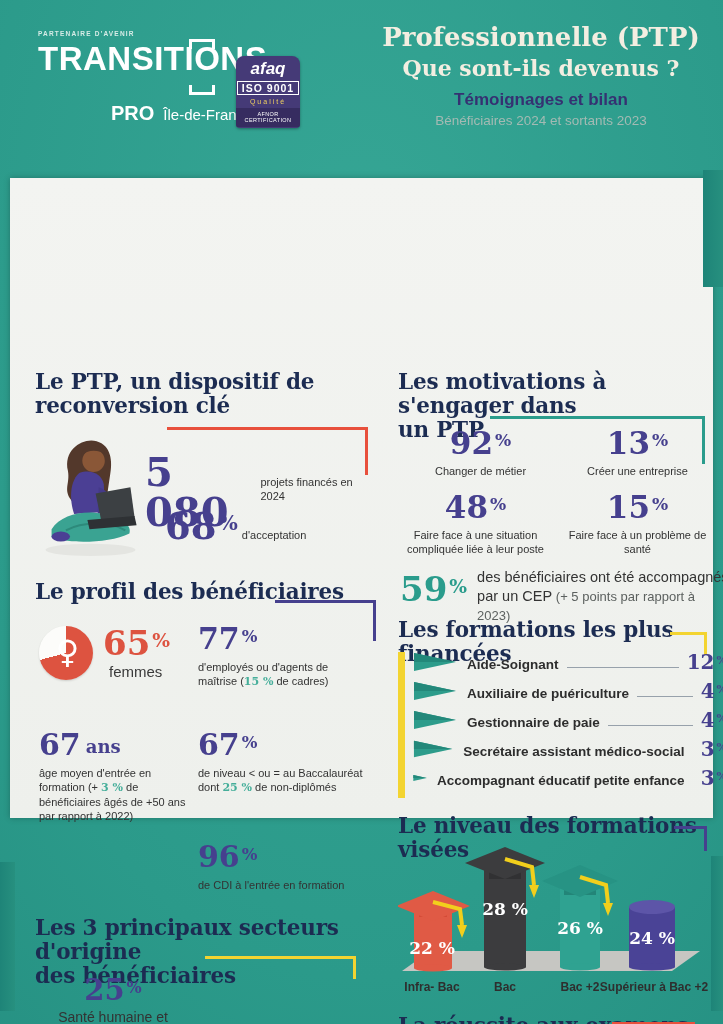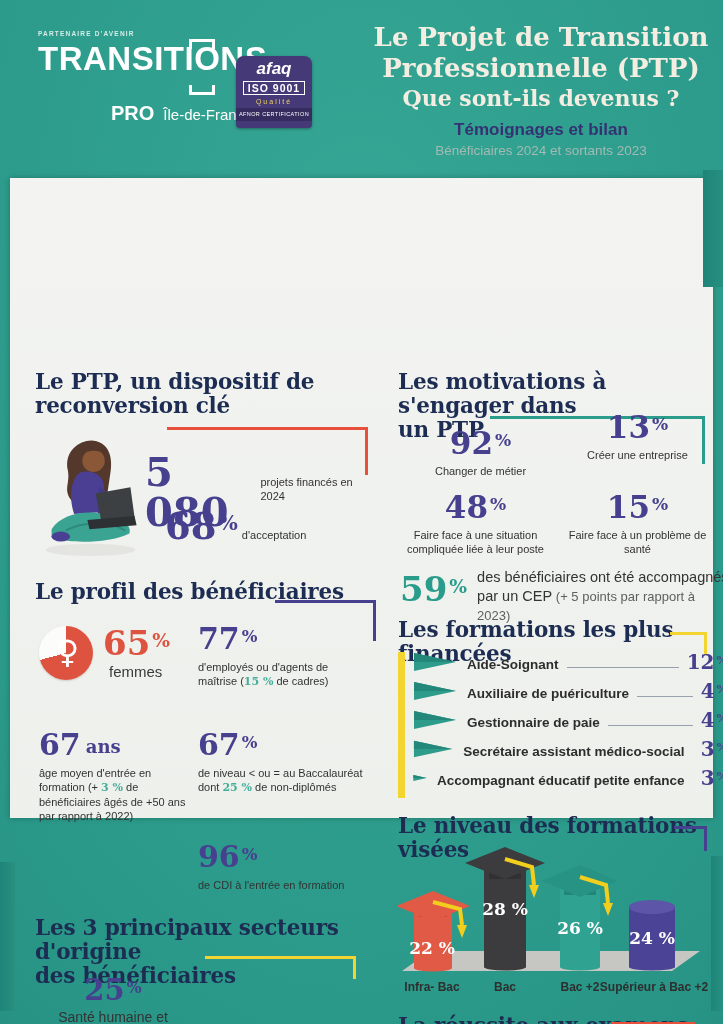--- a/index.html
+++ b/index.html
@@ -11,21 +11,21 @@
   
   .brand{position:absolute;left:38px;top:30px;width:260px;color:#fff;}
   .brand .tagline{font-size:6.5px;letter-spacing:1.2px;color:#d7ece7;font-weight:bold;}
   .brand .name{font-size:33px;font-weight:bold;letter-spacing:.5px;margin-top:3px;}
   .bracket-top,.bracket-bottom{position:absolute;width:20px;height:7px;}
   .bracket-top{left:151px;top:9px;border-top:3px solid #fff;border-left:3px solid #fff;border-right:3px solid #fff;}
   .bracket-bottom{left:151px;top:55px;border-bottom:3px solid #fff;border-left:3px solid #fff;border-right:3px solid #fff;}
   .brand-sub{position:absolute;left:73px;top:72px;display:flex;align-items:baseline;gap:9px;}
   .brand-sub .pro{font-size:20px;font-weight:bold;}
   .brand-sub .region{font-size:15px;}
-  .badge{position:absolute;left:236px;top:56px;width:76px;height:72px;background:#453a77;border-radius:8px 8px 4px 4px;
+  .badge{position:absolute;left:236px;top:56px;width:64px;height:72px;background:#453a77;border-radius:8px 8px 4px 4px;
          box-shadow:0 1px 3px rgba(0,0,0,.35);text-align:center;color:#fff;overflow:hidden;}
   .badge .afaq{font-size:17px;font-weight:bold;font-style:italic;line-height:1.05;margin-top:4px;}
   .badge .iso{font-size:10.5px;font-weight:bold;border:1.5px solid #fff;display:inline-block;padding:0 4px;margin-top:2px;letter-spacing:1px;}
   .badge .quality{font-size:7px;color:#f0d060;margin-top:2px;letter-spacing:2px;}
   .badge .cert{font-size:5.5px;background:#362c60;margin-top:3px;padding:3px 0 4px;letter-spacing:.4px;}
   .title-block{position:absolute;right:14px;top:22px;width:336px;text-align:center;}
   .title-block .t1{font-family:"DejaVu Serif",serif;font-weight:bold;font-size:26px;line-height:1.18;color:#f3eee1;}
   .title-block .t3{font-family:"DejaVu Serif",serif;font-weight:bold;font-size:22px;color:#f3eee1;margin-top:2px;}
   .title-block .subtitle{font-size:17px;font-weight:bold;color:#353172;margin-top:9px;}
   .title-block .note{font-size:13.5px;color:#a3bab3;margin-top:3px;}
@@ -76,21 +76,21 @@
   .sect-val{position:absolute;text-align:center;}
   .sect-val .num{font-size:29px;}
   .sect-val .lbl{margin-top:4px;font-size:14px;}
   #val-sante{left:8px;top:60px;width:140px;}
   
   #sec-motiv{left:388px;top:192px;width:318px;height:248px;}
   #sec-motiv .deco{left:92px;top:46px;width:212px;height:45px;border-color:#2a9c8c;}
   .mcell{position:absolute;width:155px;text-align:center;}
   .mcell .num{font-size:31px;}
   .mcell .lbl{margin-top:5px;}
-  #m-92{left:5px;top:58px;} #m-13{left:162px;top:42px;}
+  #m-92{left:5px;top:58px;} #m-13{left:162px;top:58px;}
   #m-48{left:0px;top:122px;} #m-15{left:162px;top:122px;}
   .cep{position:absolute;left:2px;top:198px;display:flex;gap:10px;align-items:flex-start;}
   .cep .num{font-size:34px;margin-top:4px;}
   .cep .txt{font-size:14.5px;color:#333;line-height:1.3;width:252px;}
   .cep .small{font-size:13px;color:#5c615f;}
   
   #sec-form{left:388px;top:440px;width:318px;height:196px;}
   #sec-form .deco{left:272px;top:14px;width:34px;height:20px;border-color:#f3d431;}
   .flist{position:absolute;left:0;top:34px;width:318px;}
   .fbar{position:absolute;left:0;top:0;width:7px;height:146px;background:#f3d431;}
@@ -123,21 +123,20 @@
   </div>
 
   <div class="badge">
     <div class="afaq">afaq</div>
     <div class="iso">ISO 9001</div>
     <div class="quality">Qualité</div>
     <div class="cert">AFNOR CERTIFICATION</div>
   </div>
 
   <div class="title-block">
-    <div class="t1">Le Projet de Transition</div>
     <div class="t1">Professionnelle (PTP)</div>
     <div class="t3">Que sont-ils devenus ?</div>
     <div class="subtitle">Témoignages et bilan</div>
     <div class="note">Bénéficiaires 2024 et sortants 2023</div>
   </div>
 
   <div class="card">
 
     <div class="section" id="sec-dispositif">
       <div class="sec-h">

